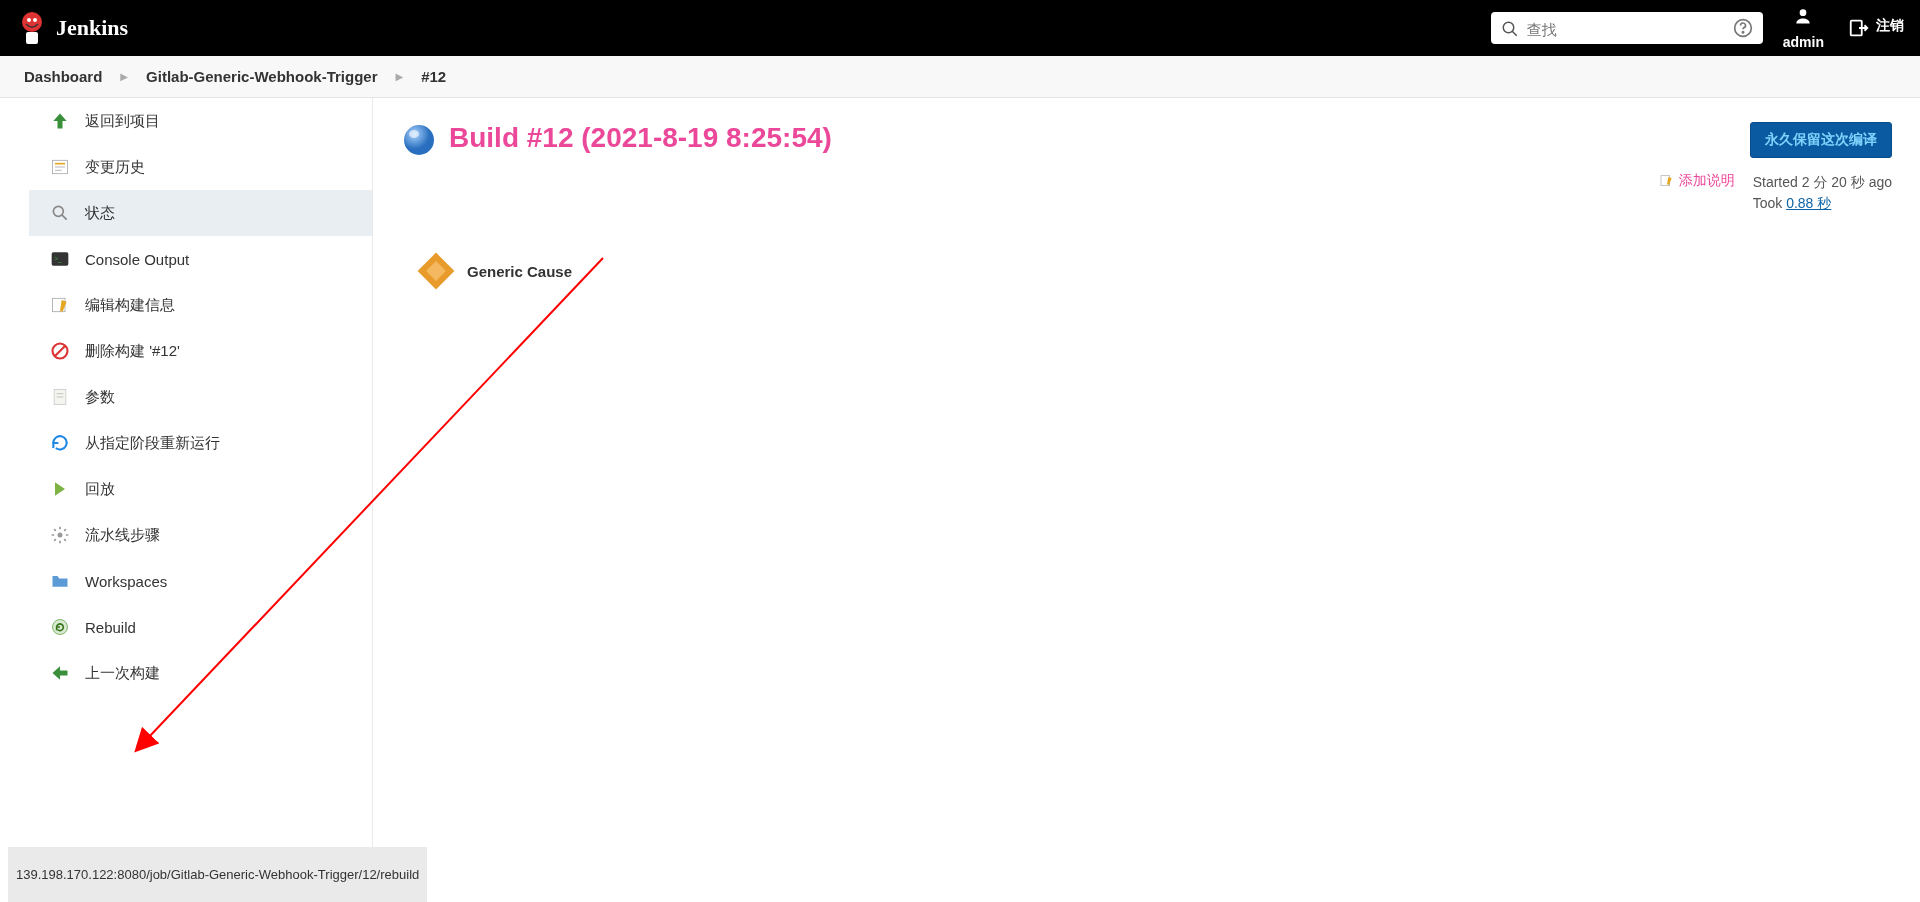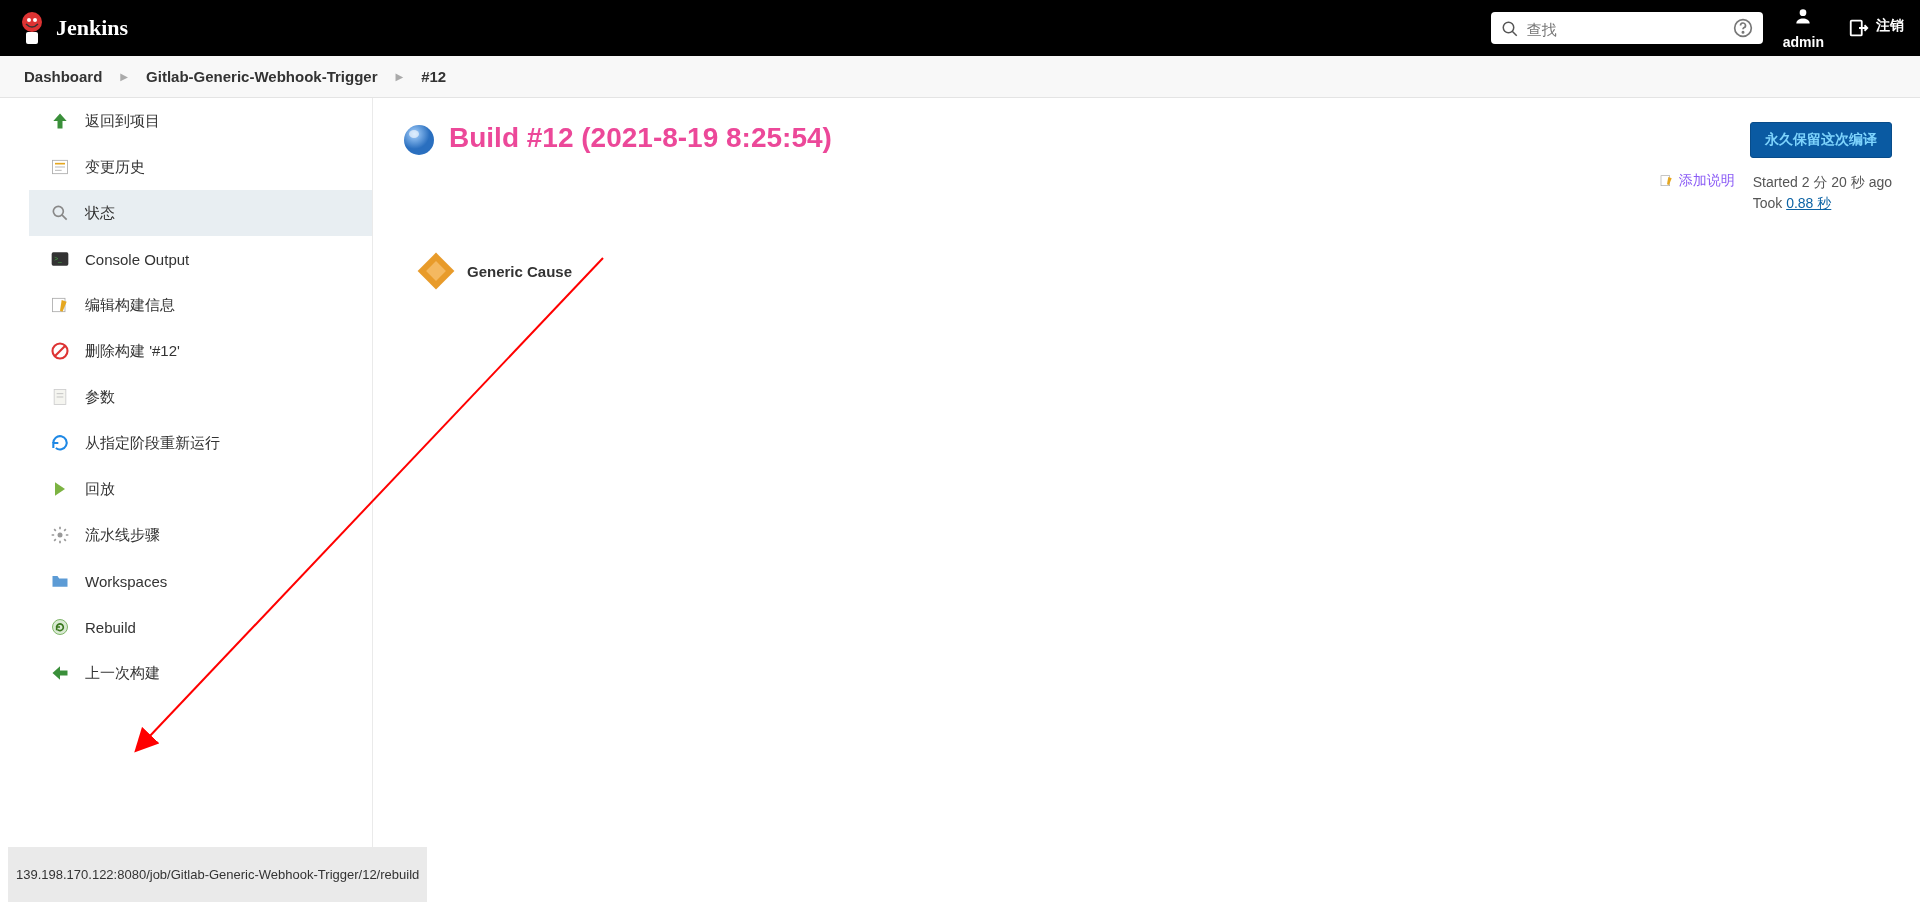--- a/index.html
+++ b/index.html
@@ -22,21 +22,21 @@
 .side-item.active { background: #e8eef2; }
 .side-icon { width: 22px; height: 22px; display: flex; align-items: center; justify-content: center; }
 .main { flex: 1; padding: 24px 28px; position: relative; }
 .build-header { display: flex; align-items: flex-start; gap: 12px; }
 .ball-icon { width: 36px; height: 36px; }
 .build-title { font-size: 28px; font-weight: bold; color: #ec4899; flex: 1; }
 .keep-btn { background: #063970; background: #0b5394; color: #7dd3fc; border: none; padding: 8px 14px; font-size: 14px; font-weight: bold; border-radius: 3px; cursor: pointer; }
 .keep-btn { background: #0b4f8f; }
 .keep-btn { background: #0a5aa2; border: 1px solid #084c8a; }
 .meta-row { display: flex; justify-content: flex-end; align-items: flex-start; gap: 18px; margin-top: 14px; font-size: 14px; color: #555; }
-.add-desc { color: #8b5cf6; display: flex; align-items: center; gap: 4px; cursor: pointer; }
+.add-desc { color: #ec4899; display: flex; align-items: center; gap: 4px; cursor: pointer; }
 .meta-times { text-align: left; line-height: 1.5; }
 .duration-link { color: #0b62a4; }
 .cause-row { display: flex; align-items: center; gap: 10px; margin-top: 36px; margin-left: 14px; font-size: 15px; font-weight: bold; }
 .cause-icon { width: 42px; height: 42px; }
 .statusbar { position: fixed; bottom: 0; left: 8px; background: #eaeaea; padding: 20px 8px; font-size: 13px; color: #333; }
 .arrow-overlay { position: absolute; top: 0; left: 0; pointer-events: none; }
 svg { display: block; }
 </style>
 </head>
 <body>

